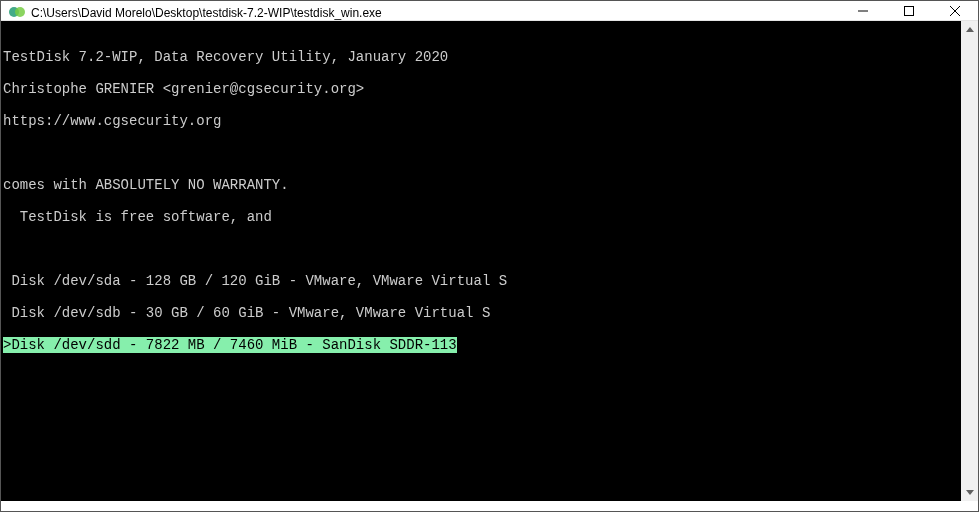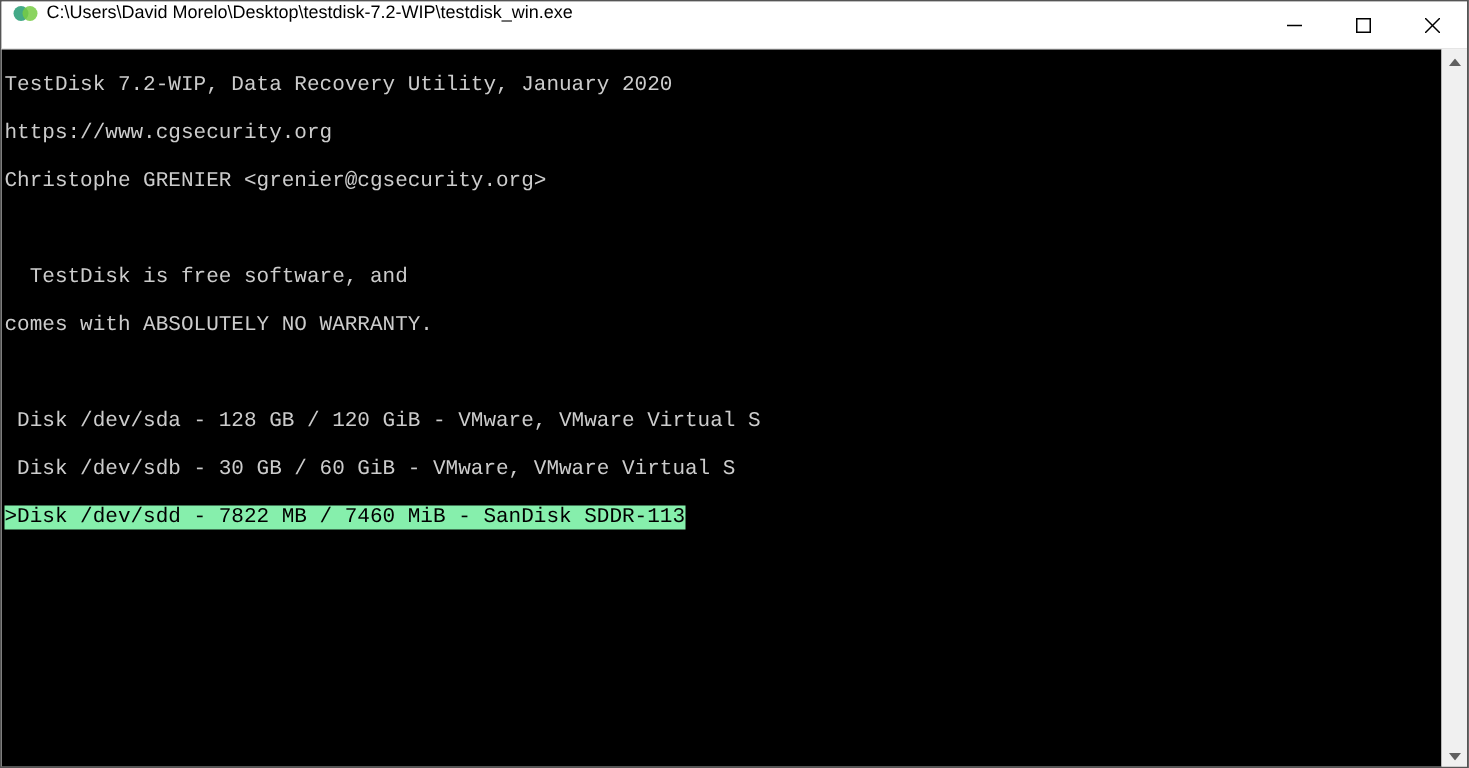--- a/index.html
+++ b/index.html
@@ -5,24 +5,24 @@
     * { margin: 0; padding: 0; box-sizing: border-box; }
     body {
       width: 979px;
       height: 512px;
       background: #fff;
       font-family: "Segoe UI", Arial, sans-serif;
       overflow: hidden;
       border: 1px solid #555;
     }
     .titlebar {
-      height: 32px;
+      height: 20px;
       background: #fff;
       display: flex;
-      align-items: flex-start;
+      align-items: flex-end;
       border-bottom: 1px solid #e5e5e5;
     }
     .app-icon {
       width: 16px;
       height: 16px;
       margin-left: 8px;
       margin-right: 6px;
       position: relative;
     }
     .app-icon::before {
@@ -66,21 +66,21 @@
       display: flex;
       height: calc(100% - 30px);
     }
     .terminal {
       flex: 1;
       background: #000;
       color: #ccc;
       font-family: "Consolas", "Courier New", monospace;
       font-size: 14px;
       line-height: 16px;
-      padding: 0 2px;
+      padding: 12px 2px;
       white-space: pre;
       overflow: hidden;
     }
     .scrollbar {
       width: 17px;
       background: #f0f0f0;
       position: relative;
     }
     .scroll-arrow {
       width: 17px;
@@ -122,25 +122,25 @@
           <line x1="0" y1="0" x2="10" y2="10" stroke="#000" stroke-width="1"></line>
           <line x1="10" y1="0" x2="0" y2="10" stroke="#000" stroke-width="1"></line>
         </svg>
     </div>
   </div>
 </div>
 
 <div class="terminal-wrap">
   <div class="terminal">
 <div class="line">TestDisk 7.2-WIP, Data Recovery Utility, January 2020</div>
+<div class="line">Christophe GRENIER &lt;grenier@cgsecurity.org&gt;</div>
 <div class="line">https://www.cgsecurity.org</div>
-<div class="line">Christophe GRENIER &lt;grenier@cgsecurity.org&gt;</div>
 <div class="line"> </div>
+<div class="line">comes with ABSOLUTELY NO WARRANTY.</div>
 <div class="line">  TestDisk is free software, and</div>
-<div class="line">comes with ABSOLUTELY NO WARRANTY.</div>
 <div class="line"> </div>
 <div class="line"> Disk /dev/sda - 128 GB / 120 GiB - VMware, VMware Virtual S</div>
 <div class="line"> Disk /dev/sdb - 30 GB / 60 GiB - VMware, VMware Virtual S</div>
 <div class="line"><span class="inverted">&gt;Disk /dev/sdd - 7822 MB / 7460 MiB - SanDisk SDDR-113</span></div>
 <div class="line"> </div>
 <div class="line"> </div>
 <div class="line"> </div>
 <div class="line"> </div>
 
 

